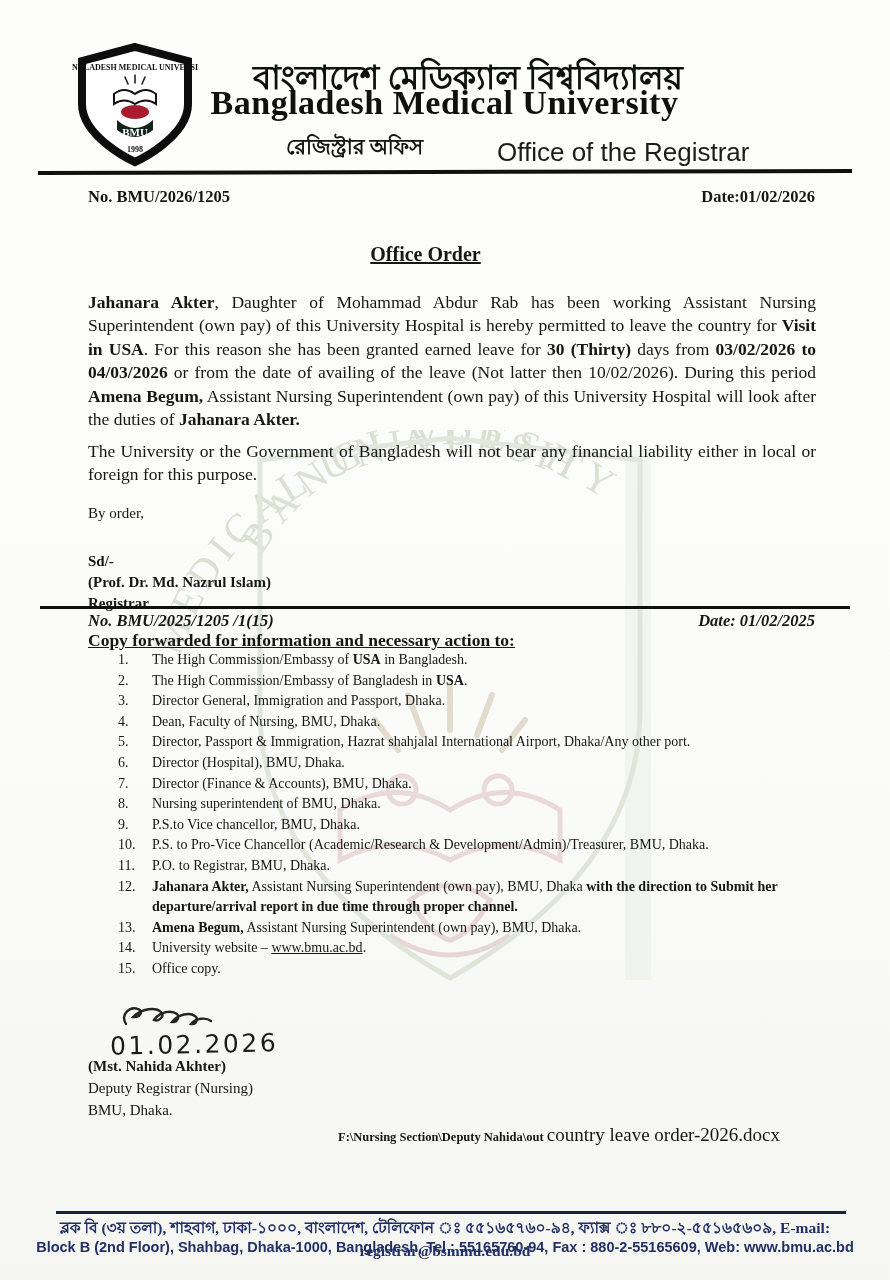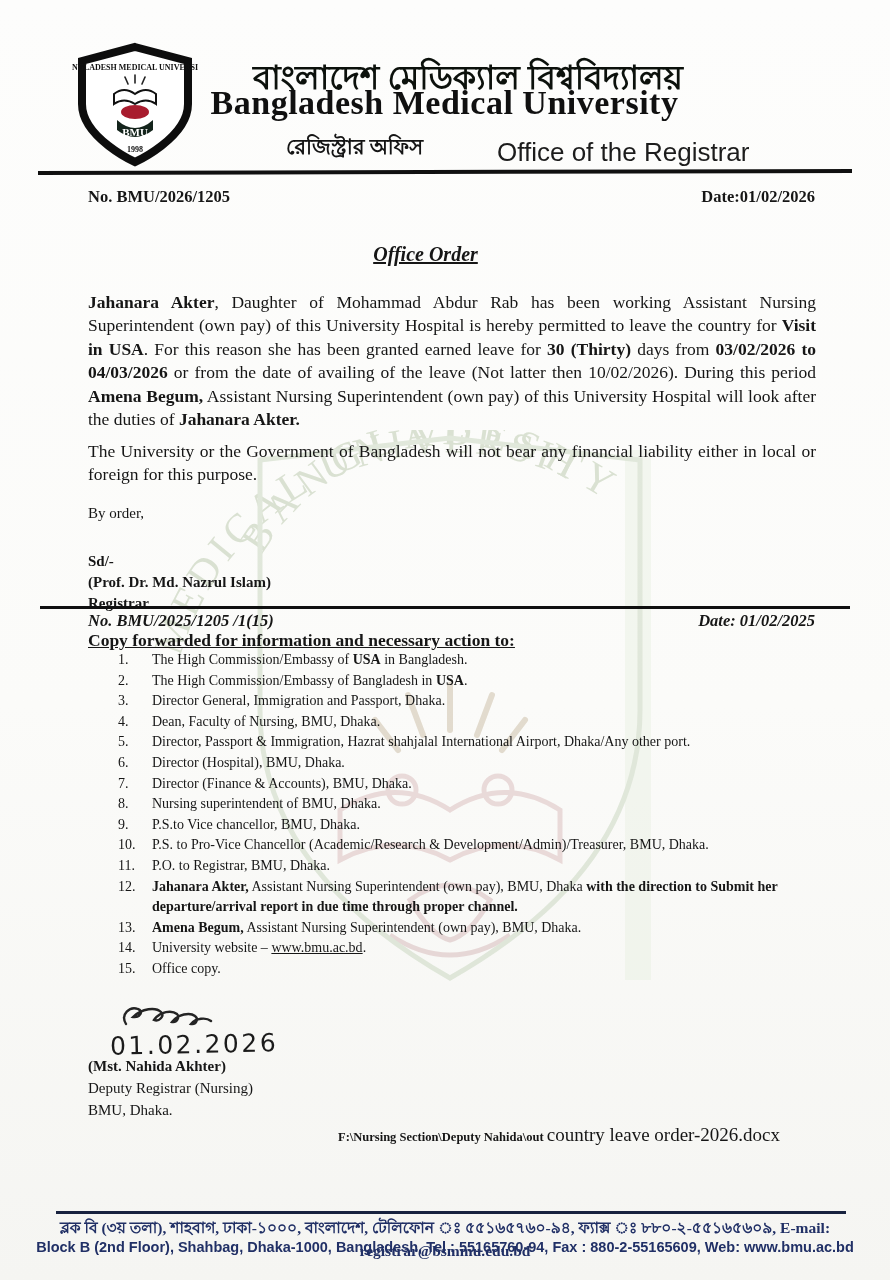--- a/index.html
+++ b/index.html
@@ -17,21 +17,21 @@
   .en-title{left:172px;top:84px;width:545px;text-align:center;font-size:34px;font-weight:bold;letter-spacing:.5px;color:#101010;}
   .bn-office{left:286px;top:131px;font-size:21px;font-weight:bold;color:#141414;text-align:right;}
   .en-office{left:497px;top:137px;font-size:26px;color:#1c1c1c;}
   .rule{background:#101010;}
   .rule-top{left:38px;top:170px;width:814px;height:4px;transform:rotate(-.15deg);}
   .rule-mid{left:40px;top:606px;width:810px;height:3px;}
   .ref-row{left:88px;top:187px;width:727px;display:flex;justify-content:space-between;
     font-size:16.5px;font-weight:bold;}
   .ref-row2{left:88px;top:611px;width:727px;display:flex;justify-content:space-between;
     font-size:16.5px;font-weight:bold;font-style:italic;}
-  .doc-title-wrap{left:0;top:243px;width:851px;text-align:center;font-style:italic;}
+  .doc-title-wrap{left:0;top:243px;width:851px;text-align:center;}
   .doc-title{font-size:20px;font-weight:bold;text-decoration:underline;}
   .para{left:88px;width:728px;font-size:17.5px;line-height:23.4px;text-align:justify;}
   .p1{top:291px;}
   .p2{top:440px;}
   .line17{left:88px;font-size:15px;}
   .copy-head{left:88px;top:630px;font-size:17.5px;font-weight:bold;text-decoration:underline;}
   ol.dist{left:118px;top:650px;width:706px;margin:0;padding:0;list-style:none;
     counter-reset:li;font-size:14px;position:absolute;}
   ol.dist li{counter-increment:li;position:relative;margin-left:34px;line-height:20.6px;}
   ol.dist li::before{content:counter(li) ".";position:absolute;left:-34px;width:30px;}

